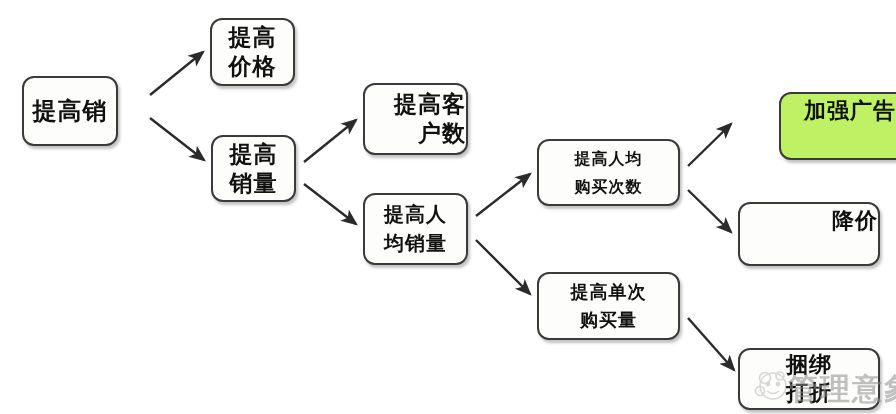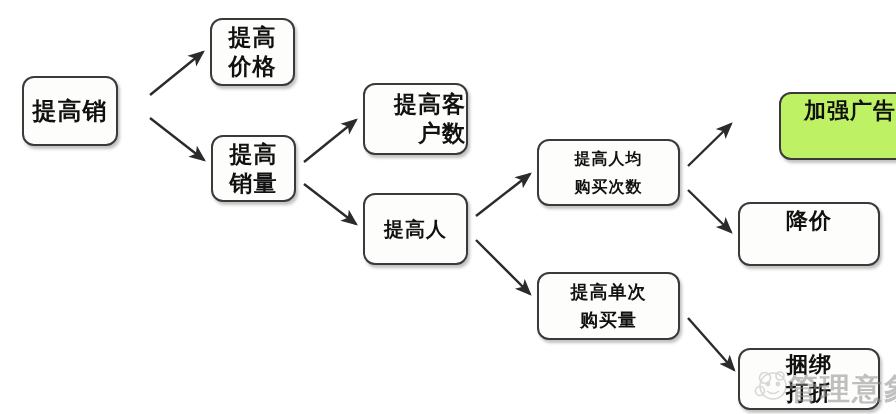--- a/index.html
+++ b/index.html
@@ -97,33 +97,34 @@
       <div class="node" style="left: 211px; top: 135px; width: 85px; height: 67px; font-size: 23px; line-height: 29px; background: rgb(253, 253, 251); border-color: rgb(58, 58, 58); color: rgb(17, 17, 17);">
         <span class="line">提高</span>
         <span class="line">销量</span>
       </div>
       <div class="node" style="left: 363px; top: 83px; width: 105px; height: 72px; font-size: 23px; line-height: 29px; background: rgb(253, 253, 251); border-color: rgb(58, 58, 58); color: rgb(17, 17, 17); align-items: flex-end;">
         <span class="line">提高客</span>
         <span class="line">户数</span>
       </div>
       <div class="node" style="left: 363px; top: 193px; width: 105px; height: 72px; font-size: 20px; line-height: 29px; background: rgb(253, 253, 251); border-color: rgb(58, 58, 58); color: rgb(17, 17, 17);">
         <span class="line">提高人</span>
+        <span class="line">均销量</span>
       </div>
       <div class="node" style="left: 537px; top: 139px; width: 143px; height: 67px; font-size: 16px; line-height: 28px; background: rgb(253, 253, 251); border-color: rgb(58, 58, 58); color: rgb(17, 17, 17);">
         <span class="line">提高人均</span>
         <span class="line">购买次数</span>
       </div>
       <div class="node" style="left: 537px; top: 272px; width: 143px; height: 68px; font-size: 18px; line-height: 28px; background: rgb(253, 253, 251); border-color: rgb(58, 58, 58); color: rgb(17, 17, 17);">
         <span class="line">提高单次</span>
         <span class="line">购买量</span>
       </div>
       <div class="node top-align" style="left: 779px; top: 92px; width: 142px; height: 68px; font-size: 22px; line-height: 28px; background: #bef264; border-color: rgb(58, 58, 58); color: rgb(17, 17, 17);">
         <span class="line">加强广告</span>
       </div>
-      <div class="node top-align" style="left: 738px; top: 202px; width: 142px; height: 64px; font-size: 22px; line-height: 28px; background: rgb(253, 253, 251); border-color: rgb(58, 58, 58); color: rgb(17, 17, 17);">
+      <div class="node top-align" style="left: 738px; top: 202px; width: 142px; height: 64px; font-size: 22px; line-height: 28px; background: rgb(253, 253, 251); border-color: rgb(58, 58, 58); color: rgb(17, 17, 17); align-items: flex-end;">
         <span class="line">降价</span>
       </div>
       <div class="node" style="left: 738px; top: 348px; width: 142px; height: 62px; font-size: 22px; line-height: 28px; background: rgb(253, 253, 251); border-color: rgb(58, 58, 58); color: rgb(17, 17, 17);">
         <span class="line">捆绑</span>
         <span class="line">打折</span>
       </div>
     </div>
 
   <div class="wm" id="watermark" style="left: 750px; top: 364px;">
     <svg width="175" height="46" viewBox="0 0 175 46" xmlns="http://www.w3.org/2000/svg">

